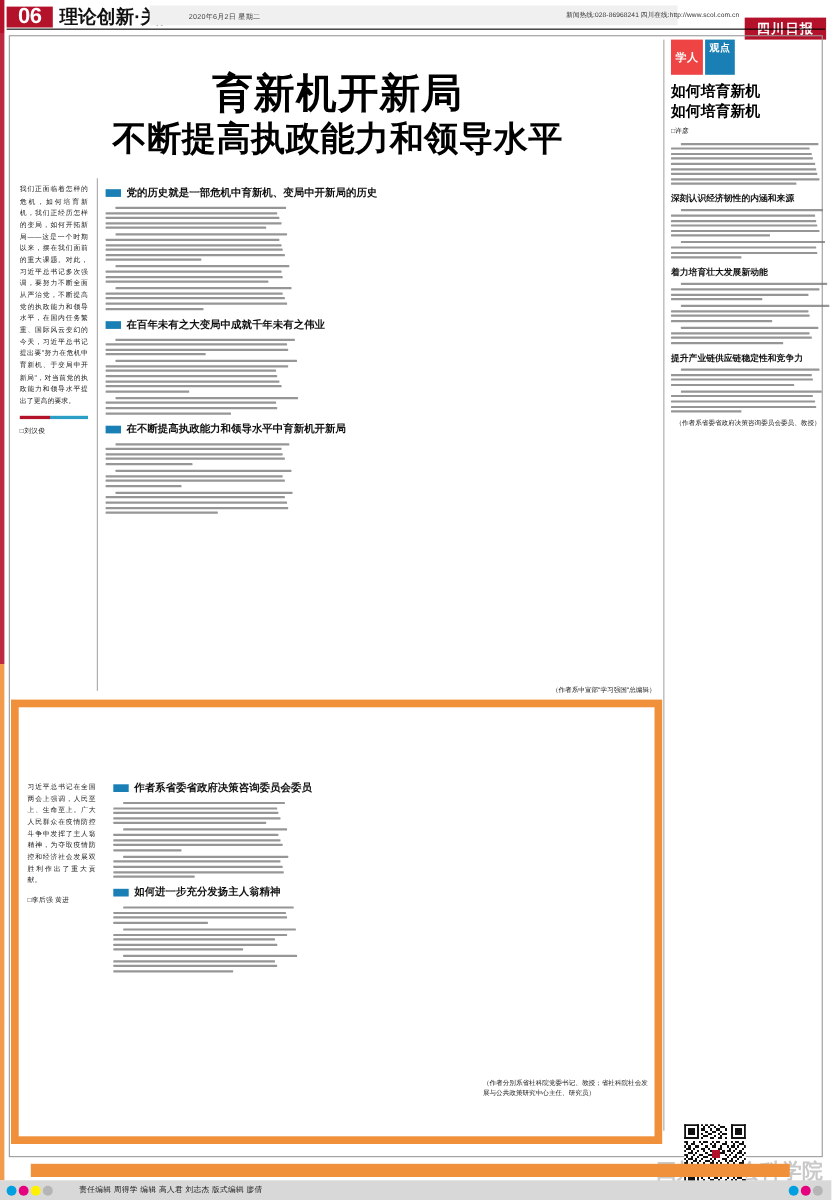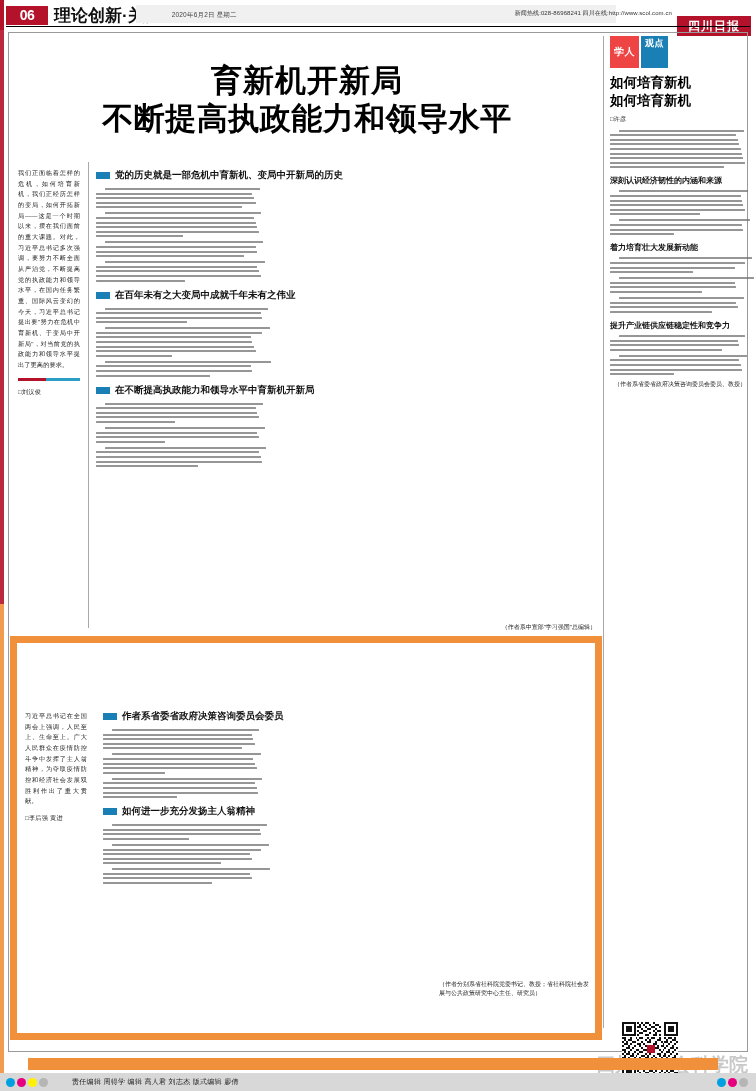--- a/index.html
+++ b/index.html
@@ -11,21 +11,21 @@
   }
   .page { position: relative; width: 756px; height: 1091px; background:#fff; }
 
   
   .masthead {
     position: absolute; left: 0; top: 0; width: 756px; height: 30px;
     display: flex; align-items: center;
   }
   .folio-box {
     width: 42px; height: 19px; background: #b4122b; color: #fff;
-    font-size: 14px; font-weight: bold; line-height: 19px; text-align: center;
+    font-size: 20px; font-weight: bold; line-height: 19px; text-align: center;
     margin-left: 6px; letter-spacing: -0.5px;
   }
   .folio-title {
     font-size: 17px; font-weight: bold; color: #111; margin-left: 6px;
     letter-spacing: 0px; white-space: nowrap;
   }
   .masthead-date {
     font-size: 6.5px; color: #444; margin-left: 10px; white-space: nowrap;
     letter-spacing: 0.2px;
   }
@@ -71,21 +71,21 @@
     background: #1a7fb5; color: #fff; font-size: 12px; font-weight: bold;
     padding: 1px 5px; margin-left: 2px; letter-spacing: 0.5px;
   }
 
   
   .main-head {
     position: absolute; left: 12px; top: 62px; width: 590px;
     text-align: center;
   }
   .main-head .l1 {
-    font-size: 31px; font-weight: bold; color: #000; line-height: 1.22;
+    font-size: 37px; font-weight: bold; color: #000; line-height: 1.22;
     letter-spacing: 1px;
   }
   .main-head .l2 {
     font-size: 31px; font-weight: bold; color: #000; line-height: 1.22;
     letter-spacing: 0.5px;
   }
 
   
   .vdiv { position: absolute; width: 1px; background: #a8a8a8; }
 

